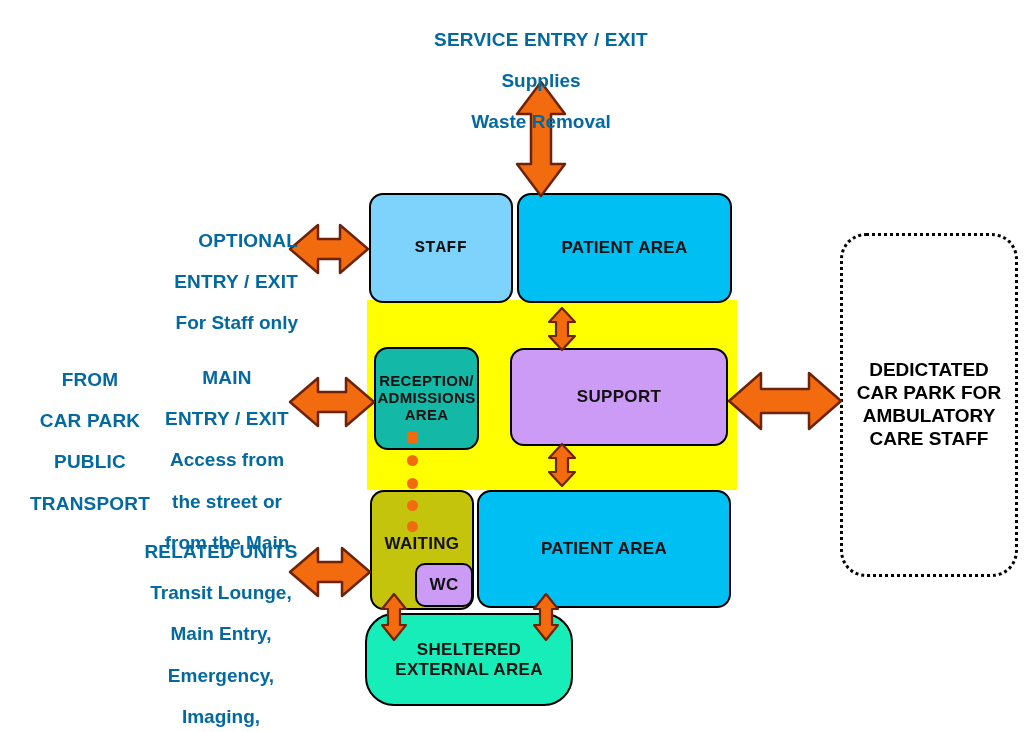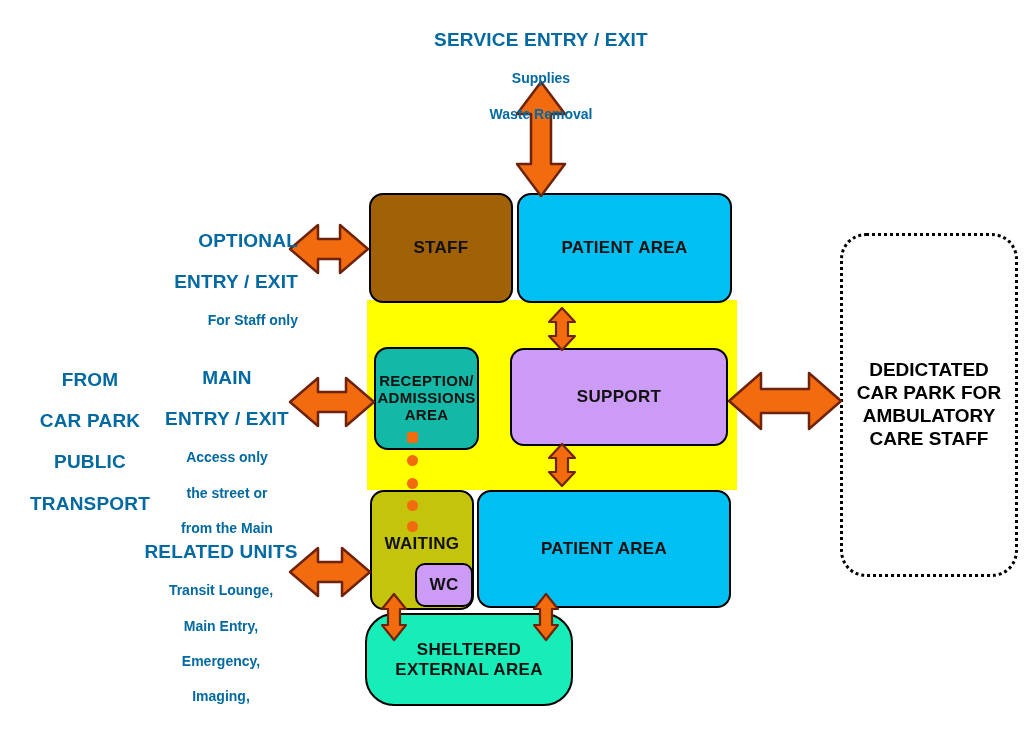--- a/index.html
+++ b/index.html
@@ -33,21 +33,21 @@
     font-weight: bold;
   }
   .label .cap {
     display: block;
     font-size: 19px;
     font-weight: bold;
     letter-spacing: .2px;
   }
   .label .sub {
     display: block;
-    font-size: 14px;
+    font-size: 19px;
     font-weight: bold;
   }
 
   
   .block {
     position: absolute;
     box-sizing: border-box;
     border: 2px solid #000;
     border-radius: 14px;
     display: flex;
@@ -103,21 +103,21 @@
 
   <div id="core-zone" class="abs" style="left:367px; top:300px; width:370px; height:190px;"></div>
 
   <div id="carpark-zone" style="left:840px; top:233px; width:172px; height:338px;">
     <span style="white-space:pre-line;">DEDICTATED
 CAR PARK FOR
 AMBULATORY
 CARE STAFF</span>
   </div>
 
-  <div class="block" style="left:369px; top:193px; width:144px; height:110px; background:#a16207;">
+  <div class="block" style="left:369px; top:193px; width:144px; height:110px; background:#7dd3fc;font-family:Liberation Mono, monospace;">
     <span>STAFF</span>
   </div>
 
   <div class="block" style="left:517px; top:193px; width:215px; height:110px; background:#00C0F3;">
     <span>PATIENT AREA</span>
   </div>
 
   <div class="block" style="left:374px; top:347px; width:105px; height:103px; background:#14b8a6; font-size:15px;">
     <span style="white-space:pre-line;">RECEPTION/
 ADMISSIONS
@@ -220,21 +220,21 @@
   <div class="label" style="left:16px; top:350px; width:148px;">
     <span class="cap">FROM</span>
     <span class="cap">CAR PARK</span>
     <span class="cap">PUBLIC</span>
     <span class="cap">TRANSPORT</span>
   </div>
 
   <div class="label" style="left:160px; top:348px; width:134px;">
     <span class="cap">MAIN</span>
     <span class="cap">ENTRY / EXIT</span>
-    <span class="sub">Access only</span>
+    <span class="sub">Access from</span>
     <span class="sub">the street or</span>
     <span class="sub">from the Main</span>
   </div>
 
   <div class="label" style="left:126px; top:522px; width:190px;">
     <span class="cap">RELATED UNITS</span>
     <span class="sub">Transit Lounge,</span>
     <span class="sub">Main Entry,</span>
     <span class="sub">Emergency,</span>
     <span class="sub">Imaging,</span>

